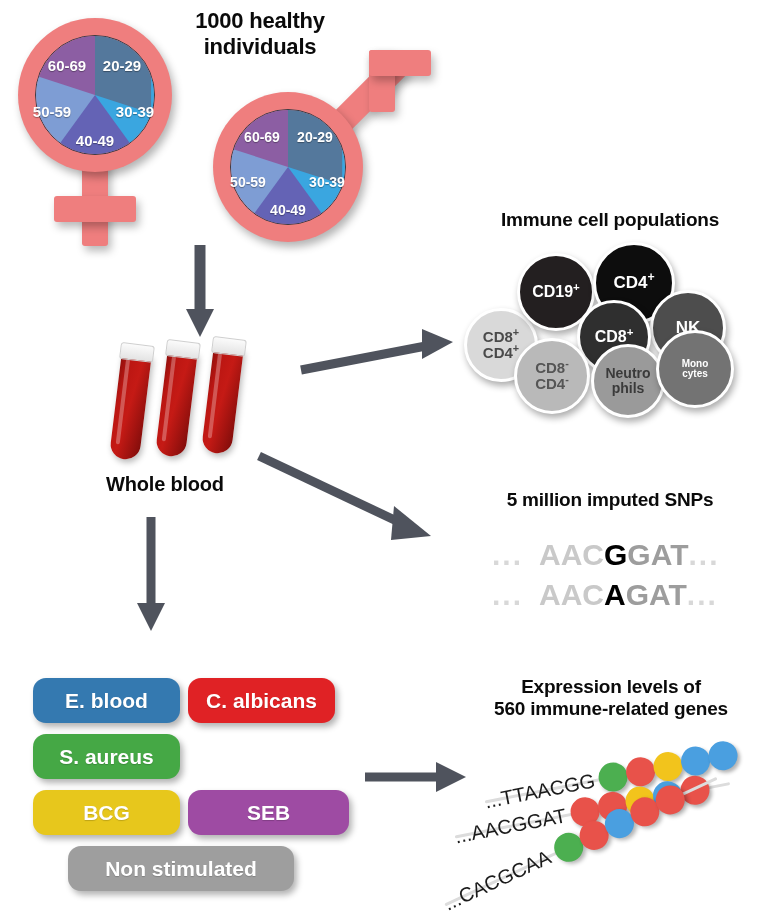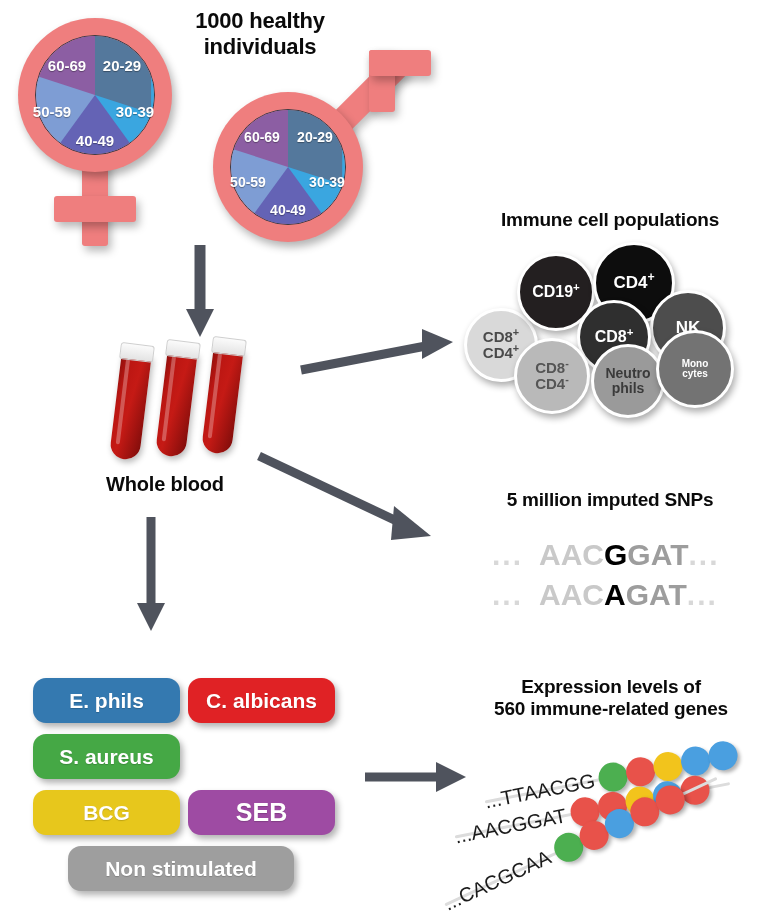--- a/index.html
+++ b/index.html
@@ -235,27 +235,27 @@
 
 <div class="snp-row" style="left:492px;top:538px;font-size:30px;">
   <span class="dots">...</span><span class="f">AAC</span><span class="hi">G</span><span class="m">GAT</span><span class="dots">...</span>
 </div>
 
 <div class="snp-row" style="left:492px;top:578px;font-size:30px;">
   <span class="dots">...</span><span class="f">AAC</span><span class="hi">A</span><span class="m">GAT</span><span class="dots">...</span>
 </div>
 
 <div class="abs" style="left:30px;top:678px;width:320px;height:220px;">
-  <div class="stim" style="left:3px;top:0px;width:147px;height:45px;background:#3479b0;font-size:21px;">E. phils</div>
+  <div class="stim" style="left:3px;top:0px;width:147px;height:45px;background:#3479b0;font-size:21px;">E. blood</div>
   <div class="stim" style="left:158px;top:0px;width:147px;height:45px;background:#e02225;font-size:21px;">C. albicans</div>
 
   <div class="stim" style="left:3px;top:56px;width:147px;height:45px;background:#45a845;font-size:21px;">S. aureus</div>
 
   <div class="stim" style="left:3px;top:112px;width:147px;height:45px;background:#e7c71c;font-size:21px;">BCG</div>
-  <div class="stim" style="left:158px;top:112px;width:147px;height:45px;background:#9e4ba3;font-size:25px;">SEB</div>
+  <div class="stim" style="left:158px;top:112px;width:161px;height:45px;background:#9e4ba3;font-size:21px;">SEB</div>
 
   <div class="stim" style="left:38px;top:168px;width:226px;height:45px;background:#9e9e9e;font-size:21px;">Non stimulated</div>
 </div>
 
 <svg class="arrow-svg" style="left:362px;top:757px;" width="110" height="40" viewBox="0 0 110 40">
   <line x1="3" y1="20" x2="78" y2="20" stroke="#4f535d" stroke-width="9"></line>
   <polygon points="74,5 104,20 74,35" fill="#4f535d"></polygon>
 </svg>
 
 <div class="abs ttl" style="left:455px;top:676px;width:312px;font-size:19px;">

